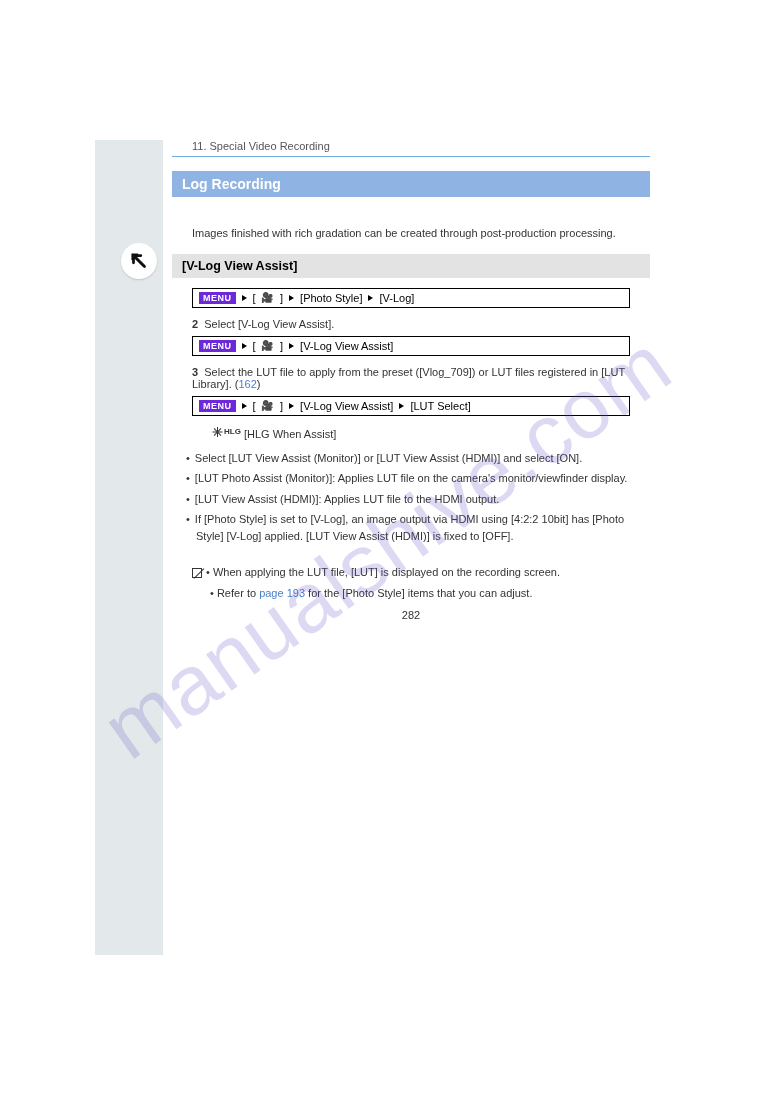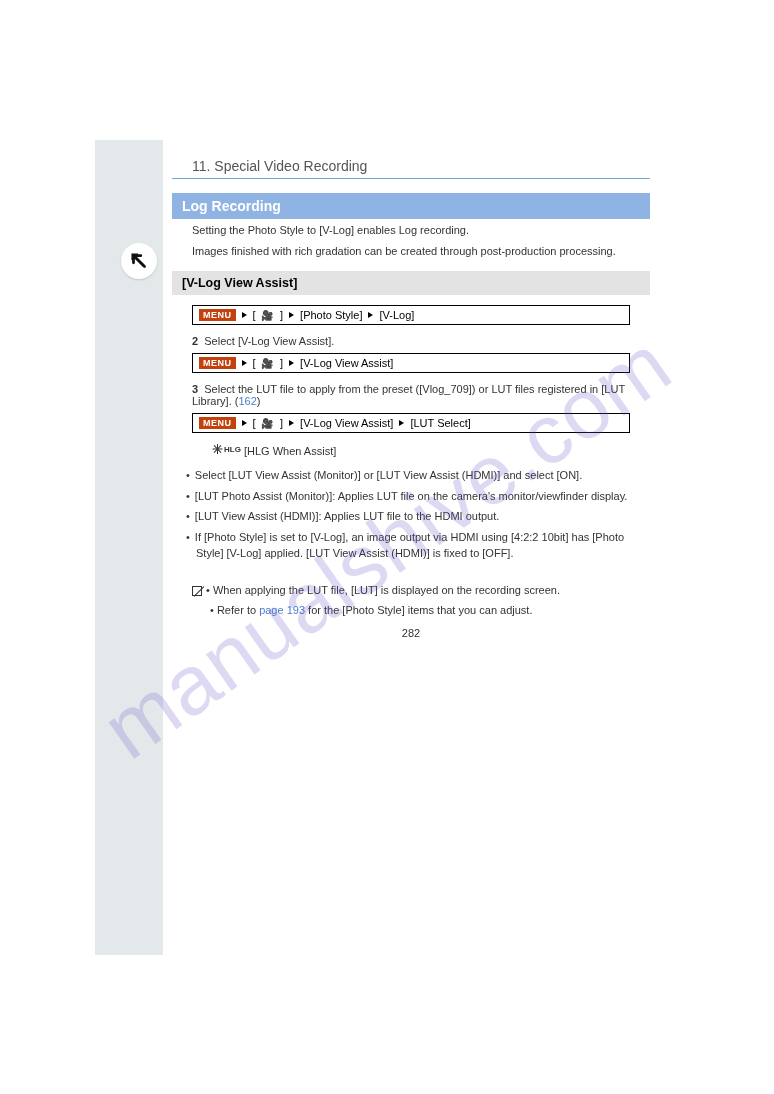--- a/index.html
+++ b/index.html
@@ -4,36 +4,36 @@
 <style>
   * { margin: 0; padding: 0; box-sizing: border-box; }
   body { width: 774px; height: 1094px; background: #fff; font-family: Arial, Helvetica, sans-serif; position: relative; overflow: hidden; }
   
   .sidebar { position: absolute; left: 95px; top: 140px; width: 68px; height: 815px; background: #e3e9ea; }
   .back-btn { position: absolute; left: 121px; top: 243px; width: 36px; height: 36px; background: #fff; border-radius: 50%; display: flex; align-items: center; justify-content: center; box-shadow: 0 1px 2px rgba(0,0,0,0.15); }
   .back-btn svg { width: 22px; height: 22px; }
   
   .content { position: absolute; left: 172px; top: 140px; width: 478px; }
   
-  .breadcrumb { font-size: 14px; color: #555; margin-top: 18px; padding-left: 20px; }
+  .breadcrumb { font-size: 11px; color: #555; padding-left: 20px; }
   .rule { height: 1px; background: #6ea8dc; margin-top: 4px; margin-bottom: 14px; }
   
-  .section-hdr { background: #8fb4e3; color: #fff; font-size: 14px; font-weight: bold; padding: 5px 10px; margin-bottom: 3px; }
+  .section-hdr { background: #8fb4e3; color: #fff; font-size: 14px; font-weight: bold; padding: 5px 10px; margin-bottom: 28px; }
   
   .para { font-size: 11px; color: #333; line-height: 1.5; padding: 0 20px; margin-bottom: 8px; }
   .para-tight { margin-bottom: 4px; }
   
   .sub-hdr { background: #e3e3e3; font-size: 12.5px; font-weight: bold; padding: 5px 10px; margin-top: 12px; margin-bottom: 10px; }
   
   .step { font-size: 11px; color: #333; padding: 0 20px; margin-bottom: 6px; }
   .step b { font-weight: bold; }
   .step-icon { display: inline-block; vertical-align: middle; }
   
   .menu-box { border: 1px solid #000; margin: 4px 20px 10px 20px; font-size: 11px; padding: 3px 6px; display: flex; align-items: center; gap: 6px; flex-wrap: wrap; }
-  .menu-badge { background: #c2410c; color: #fff; font-size: 9px; font-weight: bold; padding: 1px 4px; letter-spacing: 0.5px; }
+  .menu-badge { background: #6d28d9; color: #fff; font-size: 9px; font-weight: bold; padding: 1px 4px; letter-spacing: 0.5px; }
   .arrow { display: inline-block; width: 0; height: 0; border-top: 3px solid transparent; border-bottom: 3px solid transparent; border-left: 5px solid #000; }
   .cam-icon { font-size: 10px; }
   
   .hlg-icon { display: inline-flex; align-items: center; font-size: 8px; font-weight: bold; margin-left: 20px; }
   .hlg-burst { position: relative; width: 12px; height: 12px; }
   .hlg-burst::before, .hlg-burst::after { content: ''; position: absolute; left: 5px; top: 1px; width: 1px; height: 10px; background: #333; }
   .hlg-burst::after { transform: rotate(90deg); }
   .hlg-burst span::before, .hlg-burst span::after { content: ''; position: absolute; left: 5px; top: 1px; width: 1px; height: 10px; background: #333; transform: rotate(45deg); }
   .hlg-burst span::after { transform: rotate(-45deg); }
   
@@ -60,21 +60,20 @@
     </svg>
 </div>
 
 <div class="content">
 
   <div class="breadcrumb">11. Special Video Recording</div>
   <div class="rule"></div>
 
   <div class="section-hdr">Log Recording</div>
 
-  <div class="para para-tight">Setting the Photo Style to [V-Log] enables Log recording.</div>
   <div class="para">Images finished with rich gradation can be created through post-production processing.</div>
 
   <div class="sub-hdr">[V-Log View Assist]</div>
 
 
   <div class="menu-box">
     <span class="menu-badge">MENU</span>
     <span class="arrow"></span>
     <span>[</span>
       <span class="cam-icon">🎥</span>

